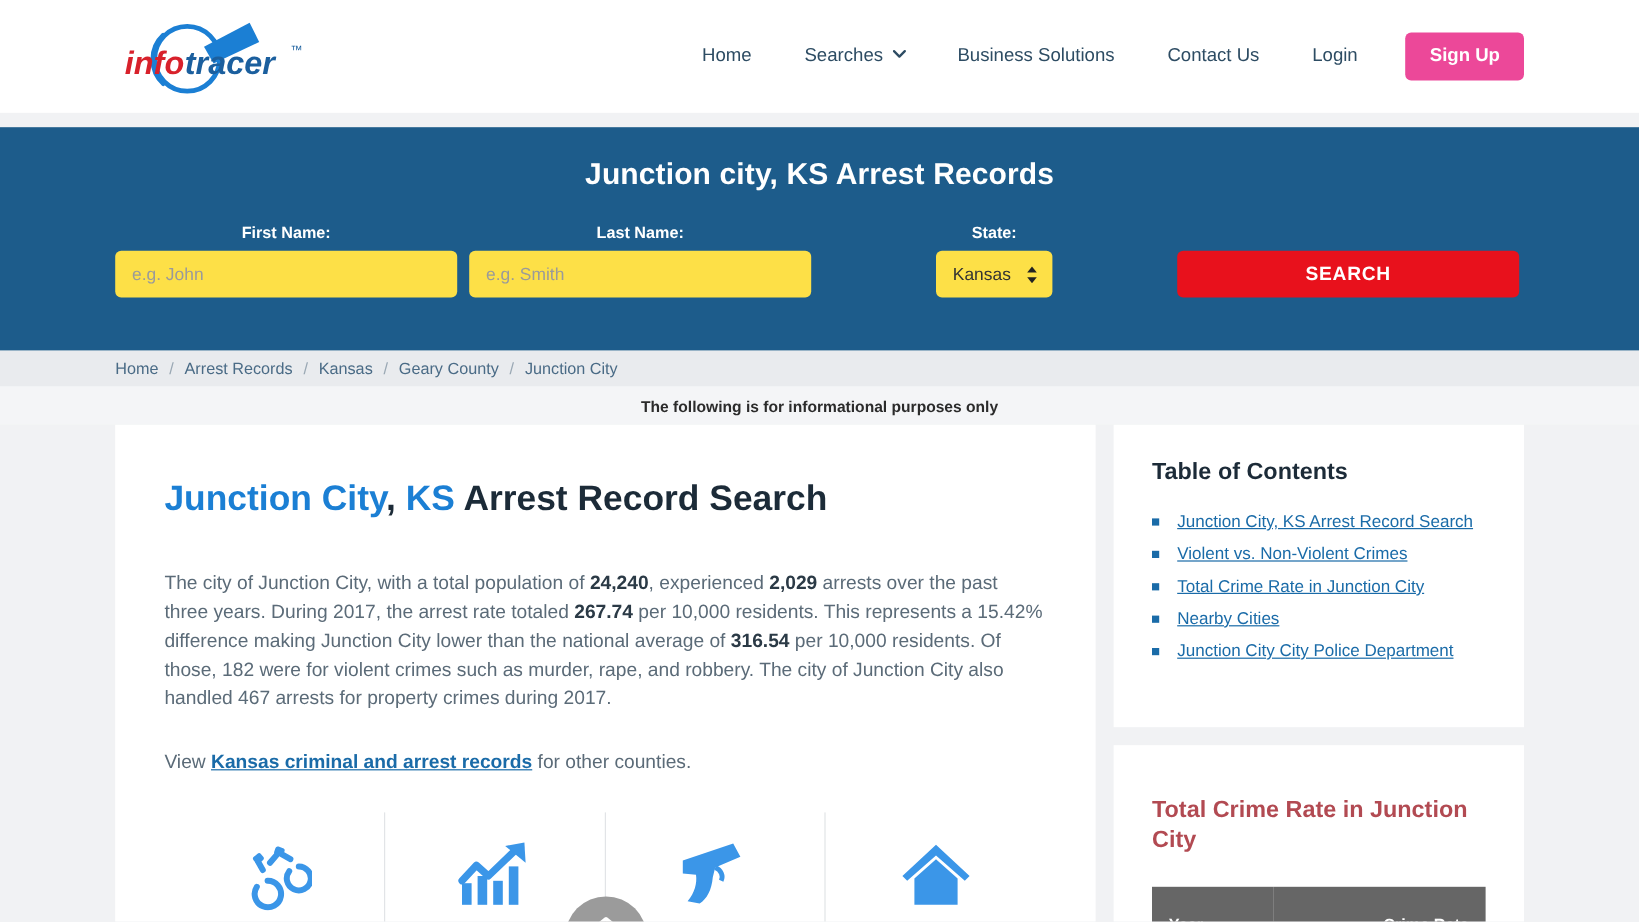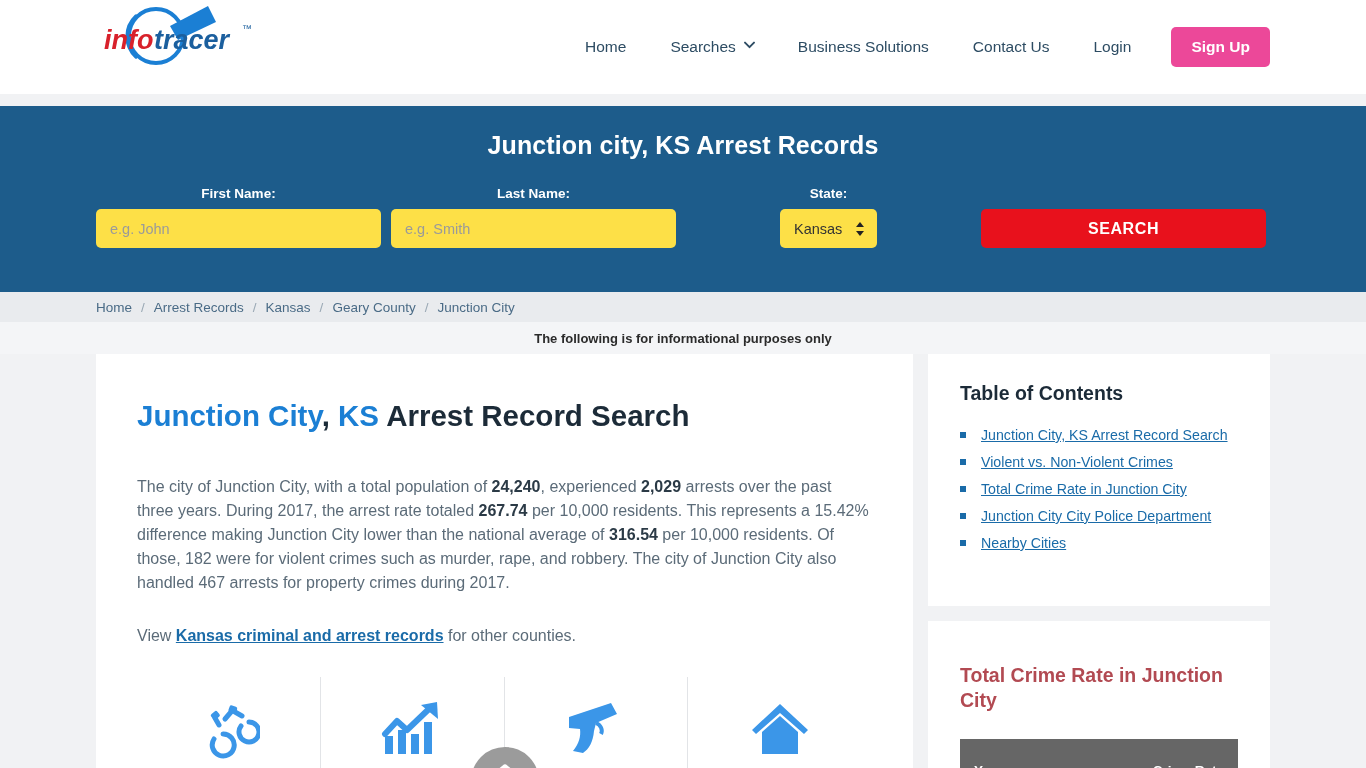--- a/index.html
+++ b/index.html
@@ -15,21 +15,21 @@
   
   .site-header {
     position: relative;
     height: 94px;
     background: #ffffff;
     display: flex;
     align-items: center;
   }
   .logo-wrap {
     position: absolute;
-    left: 96px; top: 0;
+    left: 96px; top: 13px;
     width: 180px; height: 70px;
   }
   .logo-svg { display: block; }
 
   .main-nav {
     position: absolute;
     right: 96px; top: 0;
     height: 94px;
     display: flex;
     align-items: center;
@@ -497,25 +497,25 @@
         <li>
           <span class="toc-bullet"></span>
           <a class="toc-link">Violent vs. Non-Violent Crimes</a>
         </li>
         <li>
           <span class="toc-bullet"></span>
           <a class="toc-link">Total Crime Rate in Junction City</a>
         </li>
         <li>
           <span class="toc-bullet"></span>
-          <a class="toc-link">Junction City City Police Department</a>
+          <a class="toc-link">Nearby Cities</a>
         </li>
         <li>
           <span class="toc-bullet"></span>
-          <a class="toc-link">Nearby Cities</a>
+          <a class="toc-link">Junction City City Police Department</a>
         </li>
       </ul>
     </section>
 
     <section class="side-card crime">
       <h3 class="crime-title">Total Crime Rate in Junction City</h3>
       <table class="crime-table">
         <thead>
           <tr>
             <th>Year</th>

